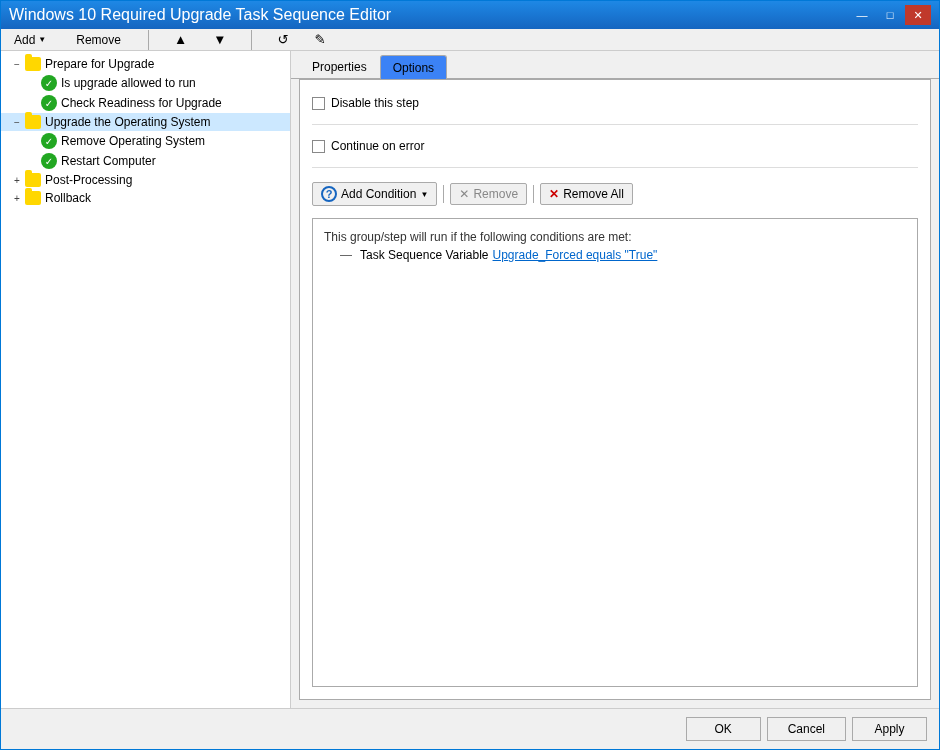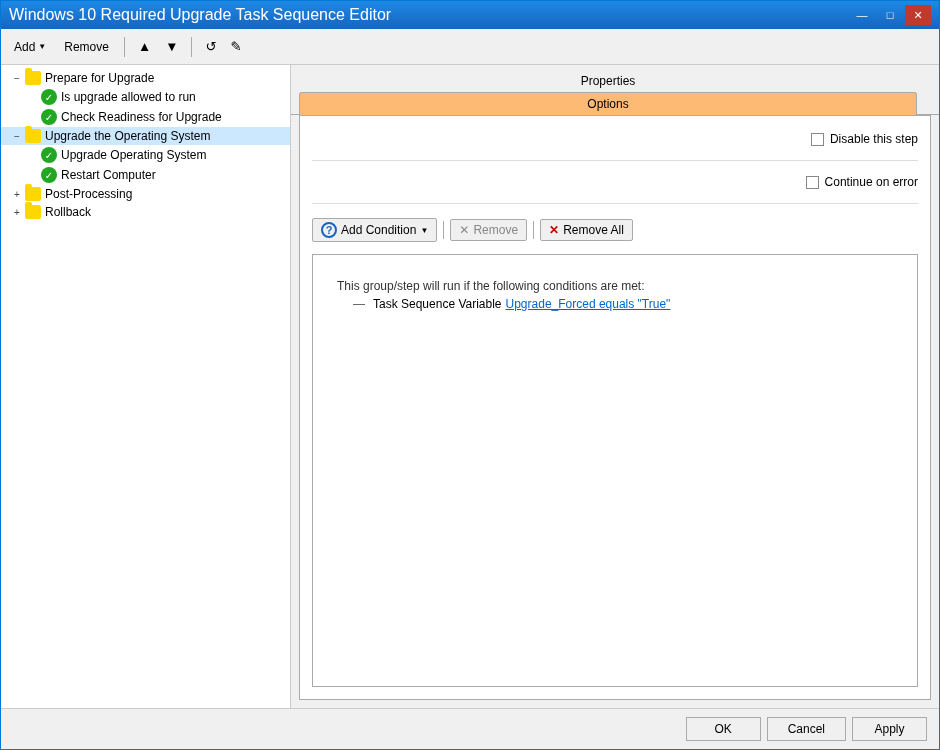--- a/index.html
+++ b/index.html
@@ -47,24 +47,24 @@
       background: transparent;
       color: white;
     }
     .title-btn.close { background: #c0392b; }
 
     .toolbar {
       background: #f0f0f0;
       padding: 4px 6px;
       display: flex;
       align-items: center;
-      gap: 4px;
+      gap: 16px;
       border-bottom: 1px solid #ccc;
       flex-shrink: 0;
-      height: 36px;
+      height: 22px;
     }
 
     .toolbar-btn {
       background: #f0f0f0;
       border: 1px solid transparent;
       padding: 2px 6px;
       cursor: pointer;
       font-size: 12px;
       display: flex;
       align-items: center;
@@ -157,34 +157,33 @@
       flex-direction: column;
       padding: 0;
     }
 
     .tabs-container {
       display: flex;
       background: #f0f0f0;
       border-bottom: 1px solid #aaa;
       padding: 4px 22px 0 8px;
       flex-shrink: 0;
-      flex-direction: column;
     }
 
     .tab {
       padding: 4px 12px;
       border: 1px solid transparent;
       border-bottom: none;
       cursor: pointer;
       font-size: 12px;
       background: transparent;
       border-radius: 3px 3px 0 0;
     }
     .tab.active {
-      background: #fdba74;
+      background: #3b82f6;
       border-color: #aaa;
       border-bottom-color: white;
       margin-bottom: -1px;
       z-index: 1;
     }
 
     .tab-content {
       flex: 1;
       background: white;
       margin: 0 8px 8px 8px;
@@ -194,21 +193,20 @@
       flex-direction: column;
       gap: 8px;
       overflow-y: auto;
     }
 
     .checkbox-row {
       display: flex;
       align-items: center;
       gap: 6px;
       padding: 4px 0;
-      justify-content: flex-end;
     }
 
     .checkbox {
       width: 13px;
       height: 13px;
       border: 1px solid #888;
       background: white;
       display: inline-block;
       cursor: pointer;
       flex-shrink: 0;
@@ -239,21 +237,21 @@
       border-radius: 2px;
     }
     .cond-btn.disabled { color: #888; }
 
     .cond-separator { width: 1px; background: #aaa; height: 18px; margin: 0 2px; }
 
     .condition-area {
       flex: 1;
       border: 1px solid #aaa;
       background: white;
-      padding: 24px;
+      padding: 11px;
       font-size: 12px;
     }
 
     .condition-text {
       margin-bottom: 4px;
       color: #333;
     }
 
     .condition-row {
       display: flex;
@@ -363,21 +361,21 @@
         <span class="tree-indent" style="width:4px"></span>
         <span class="tree-expand">−</span>
         <span class="folder-icon"></span>
         <span class="tree-label bold">Upgrade the Operating System</span>
       </div>
 
       <div class="tree-item">
         <span class="tree-indent" style="width:20px"></span>
         <span class="tree-expand"> </span>
         <span class="green-check-icon">✓</span>
-        <span class="tree-label">Upgrade Operating System</span>
+        <span class="tree-label">Remove Operating System</span>
       </div>
 
       <div class="tree-item">
         <span class="tree-indent" style="width:20px"></span>
         <span class="tree-expand"> </span>
         <span class="green-check-icon">✓</span>
         <span class="tree-label">Restart Computer</span>
       </div>
 
       <div class="tree-item">

